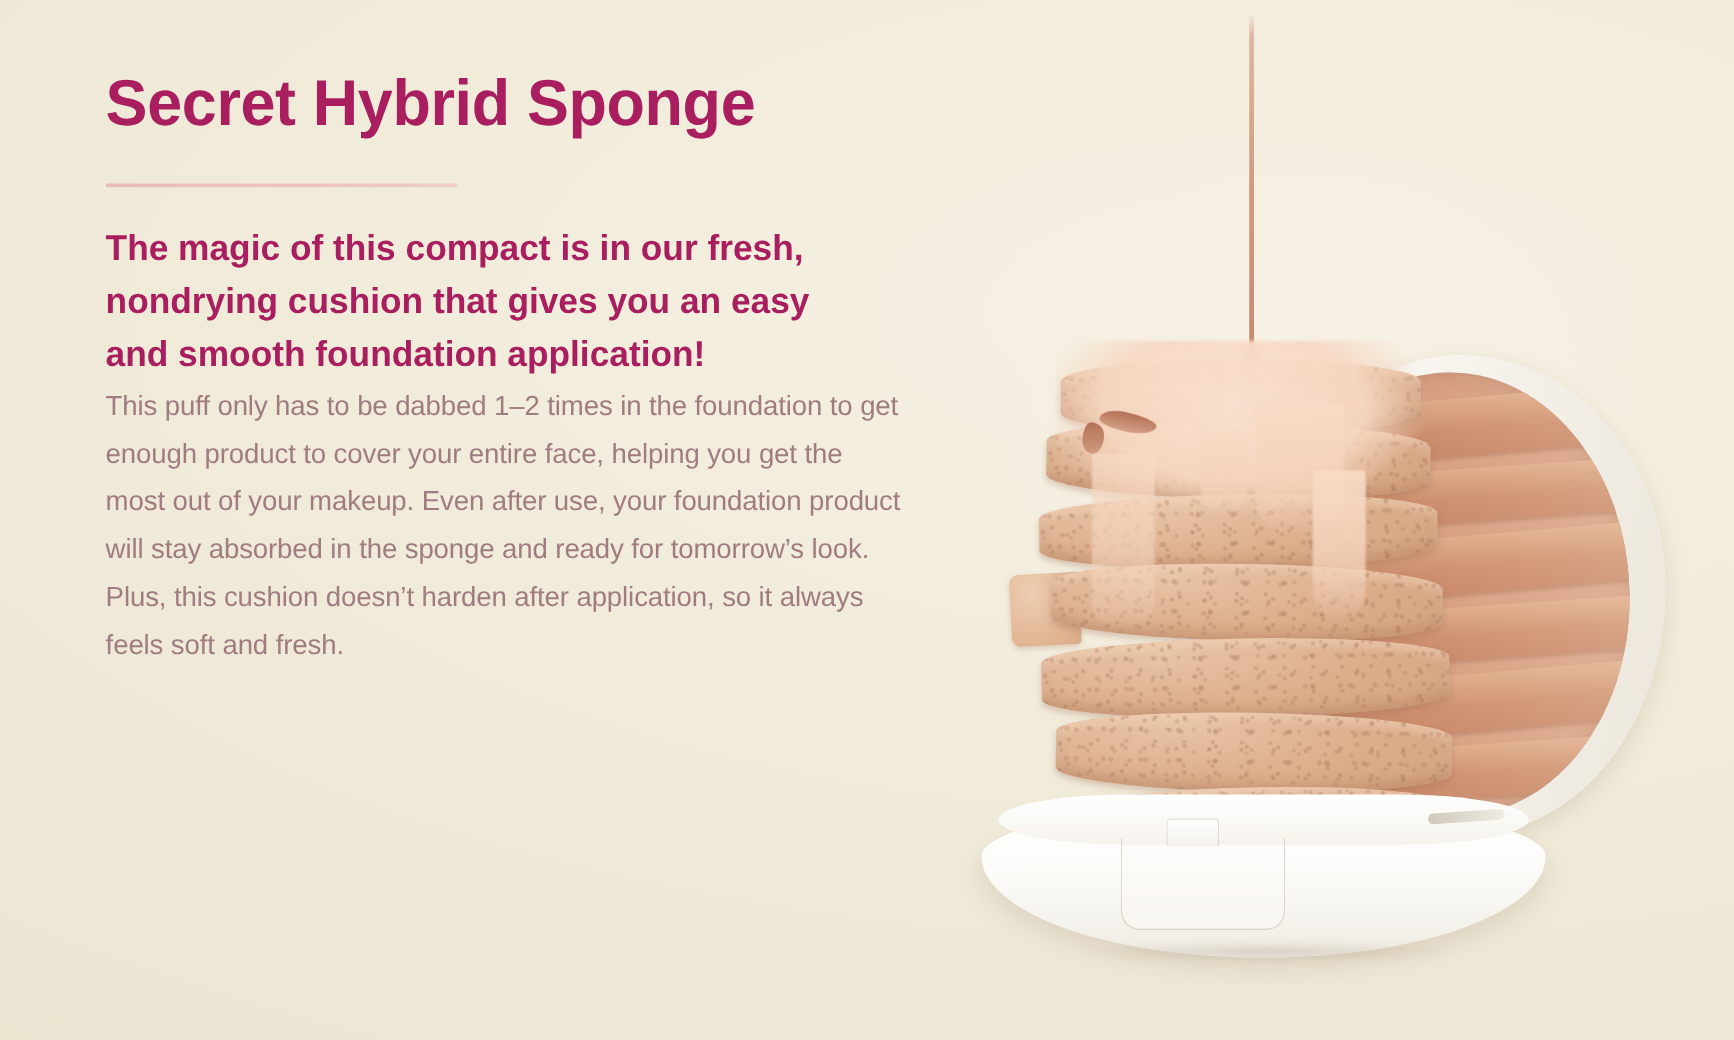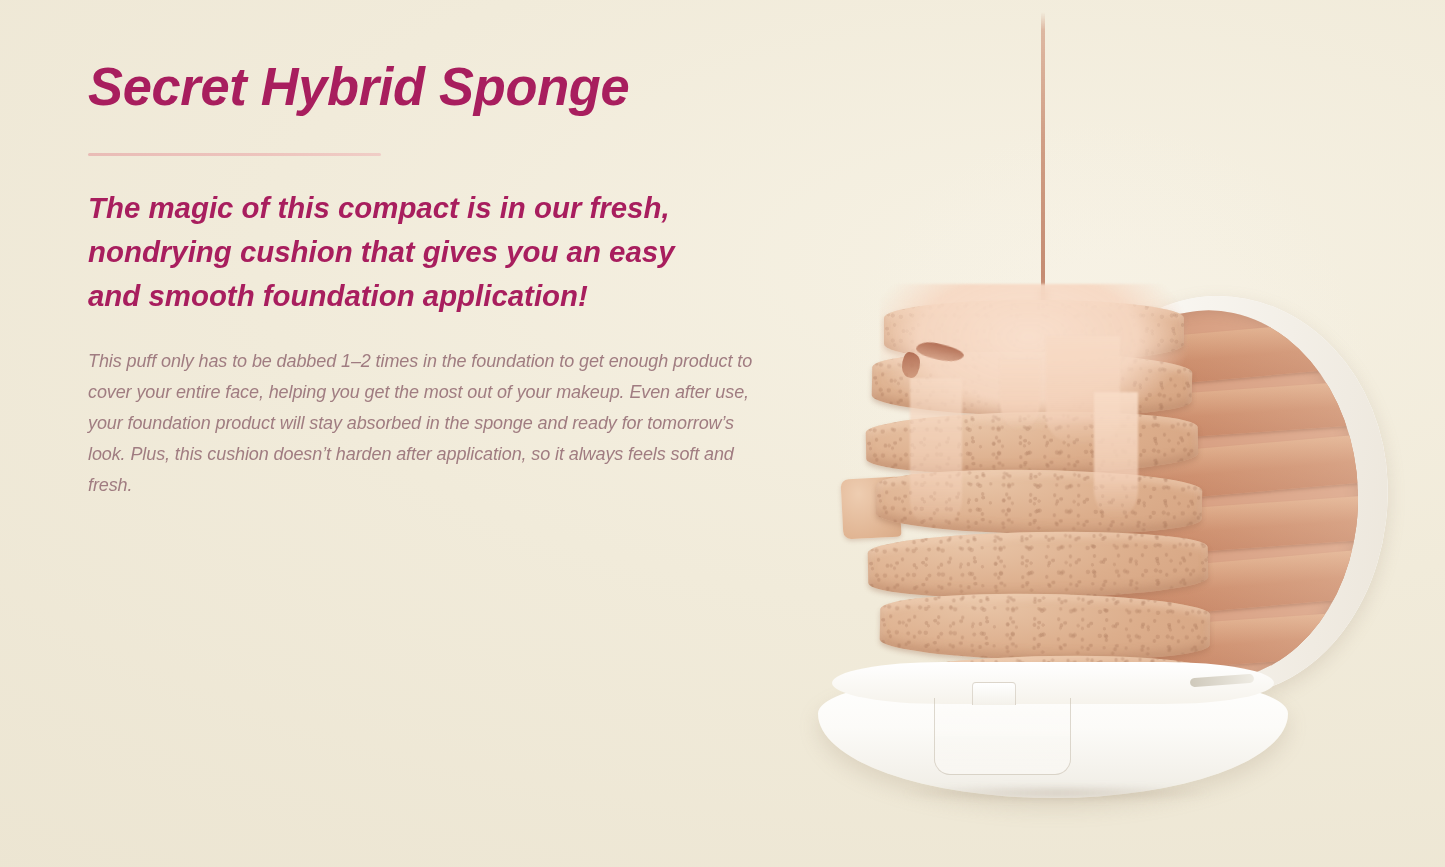--- a/index.html
+++ b/index.html
@@ -6,21 +6,20 @@
   body{
     width:1445px;height:867px;
     background:#f2ecdc;
     font-family:"Liberation Sans", sans-serif;
     overflow:hidden;
     position:relative;
   }
   .stage{position:absolute;inset:0;overflow:hidden;
     background:
       radial-gradient(120% 90% at 72% 30%, #f6f1e3 0%, #f1ebda 45%, #ece5d2 100%);
-    font-style: italic;
   }
 
   
   .textcol{position:absolute;left:88px;top:58px;width:700px;}
 
   .title{
     font-size:54px;
     font-weight:700;
     letter-spacing:-0.3px;
     line-height:1.05;
@@ -44,22 +43,21 @@
     font-size:30px;
     font-weight:700;
     line-height:1.48;
     color:#a81e5e;
     width:640px;
     transform:scaleX(0.98);
     transform-origin:left center;
   }
 
   .body{
-    margin-top:27px;
-    font-size:18px;
+    font-size:23px;
     font-weight:400;
     line-height:1.73;
     color:#a07c81;
     width:668px;
     letter-spacing:-0.1px;
   }
 
   
   .product{
     position:absolute;

